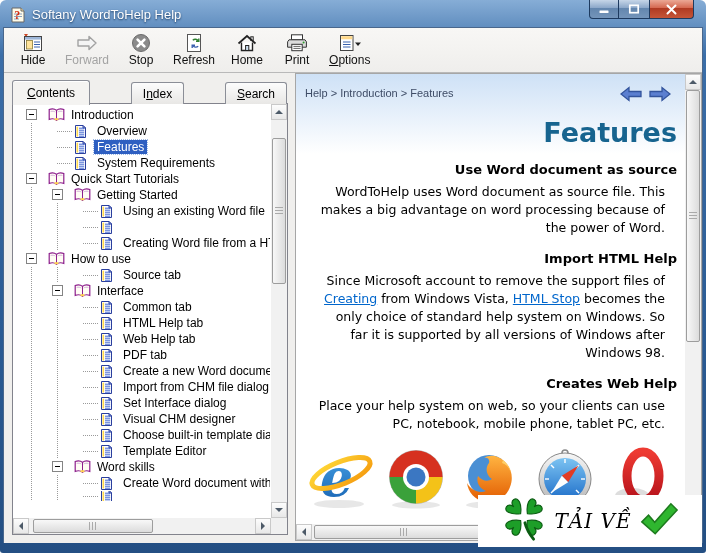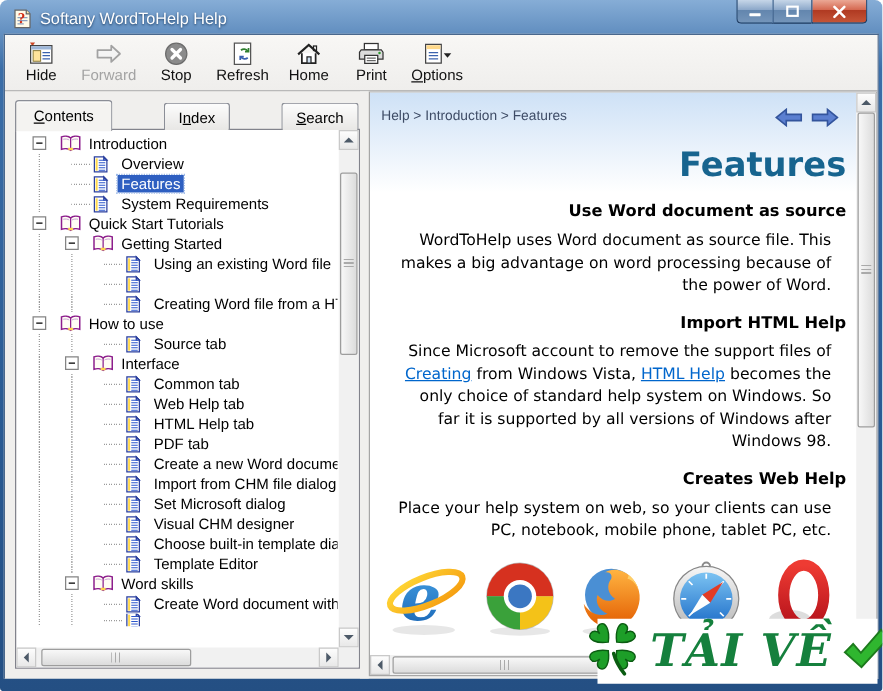--- a/index.html
+++ b/index.html
@@ -103,22 +103,22 @@
     font-family:"DejaVu Sans","Liberation Sans",sans-serif; }
   .topic p { margin:6px 12px 12px; line-height:18px; color:#000;
     font-family:"DejaVu Sans","Liberation Sans",sans-serif; }
   .topic a { color:#0066cc; text-decoration:underline; cursor:pointer; }
   .browsers { display:flex; justify-content:space-between; align-items:center; margin:6px 2px 4px 0; }
   .browser-icon { width:72px; height:66px; display:flex; align-items:center; justify-content:center; }
 
   
   .watermark { position:absolute; right:4px; bottom:6px; width:224px; height:52px; background:#fff;
     display:flex; align-items:center; justify-content:center; gap:7px; z-index:40; cursor:pointer; }
-  .wm-text { font-family:"DejaVu Serif","Liberation Serif",serif; font-style:italic; font-weight:bold;
-    font-size:36px; color:#15803d; letter-spacing:1px; white-space:nowrap; }
+  .wm-text { font-family:"DejaVu Serif","Liberation Serif",serif; font-style:italic; font-weight:normal;
+    font-size:20px; color:#000000; letter-spacing:1px; white-space:nowrap; }
 </style>
 </head>
 <body>
 
 <div class="window">
 
   <div class="titlebar">
     <span class="app-icon">
       <svg width="18" height="18" viewBox="0 0 18 18">
           <path d="M3 2 h9 l3 3 v11 h-12 z" fill="#fffbe8" stroke="#666"></path>
@@ -505,20 +505,42 @@
                     <rect x="2.5" y="2.7" width="1.6" height="9.8" fill="#ffd94d"></rect>
                     <g stroke="#2a55cc" stroke-width="0.9">
                       <line x1="5" y1="4.2" x2="10.2" y2="4.2"></line>
                       <line x1="5" y1="6.2" x2="10.2" y2="6.2"></line>
                       <line x1="5" y1="8.2" x2="10.2" y2="8.2"></line>
                       <line x1="5" y1="10.2" x2="10.2" y2="10.2"></line>
                       <line x1="5" y1="12.2" x2="10.2" y2="12.2"></line>
                     </g>
                   </svg>
                 </span>
+                <span class="tree-label">HTML Help tab</span>
+              </div>
+              <div class="tree-row">
+                <span class="guide"></span>
+                <span class="guide"></span>
+                <span class="slot">
+                  <span class="hline"></span>
+                </span>
+                <span class="tree-icon">
+                  <svg width="13" height="15" viewBox="0 0 13 15">
+                    <path d="M1.5 1.5 H9 L11.5 4 V13.5 H1.5 Z" fill="#fff" stroke="#2a3f9e"></path>
+                    <path d="M9 1.5 V4 H11.5 Z" fill="#dce6ff" stroke="#2a3f9e"></path>
+                    <rect x="2.5" y="2.7" width="1.6" height="9.8" fill="#ffd94d"></rect>
+                    <g stroke="#2a55cc" stroke-width="0.9">
+                      <line x1="5" y1="4.2" x2="10.2" y2="4.2"></line>
+                      <line x1="5" y1="6.2" x2="10.2" y2="6.2"></line>
+                      <line x1="5" y1="8.2" x2="10.2" y2="8.2"></line>
+                      <line x1="5" y1="10.2" x2="10.2" y2="10.2"></line>
+                      <line x1="5" y1="12.2" x2="10.2" y2="12.2"></line>
+                    </g>
+                  </svg>
+                </span>
                 <span class="tree-label">Web Help tab</span>
               </div>
               <div class="tree-row">
                 <span class="guide"></span>
                 <span class="guide"></span>
                 <span class="slot">
                   <span class="hline"></span>
                 </span>
                 <span class="tree-icon">
                   <svg width="13" height="15" viewBox="0 0 13 15">
@@ -527,42 +549,20 @@
                     <rect x="2.5" y="2.7" width="1.6" height="9.8" fill="#ffd94d"></rect>
                     <g stroke="#2a55cc" stroke-width="0.9">
                       <line x1="5" y1="4.2" x2="10.2" y2="4.2"></line>
                       <line x1="5" y1="6.2" x2="10.2" y2="6.2"></line>
                       <line x1="5" y1="8.2" x2="10.2" y2="8.2"></line>
                       <line x1="5" y1="10.2" x2="10.2" y2="10.2"></line>
                       <line x1="5" y1="12.2" x2="10.2" y2="12.2"></line>
                     </g>
                   </svg>
                 </span>
-                <span class="tree-label">HTML Help tab</span>
-              </div>
-              <div class="tree-row">
-                <span class="guide"></span>
-                <span class="guide"></span>
-                <span class="slot">
-                  <span class="hline"></span>
-                </span>
-                <span class="tree-icon">
-                  <svg width="13" height="15" viewBox="0 0 13 15">
-                    <path d="M1.5 1.5 H9 L11.5 4 V13.5 H1.5 Z" fill="#fff" stroke="#2a3f9e"></path>
-                    <path d="M9 1.5 V4 H11.5 Z" fill="#dce6ff" stroke="#2a3f9e"></path>
-                    <rect x="2.5" y="2.7" width="1.6" height="9.8" fill="#ffd94d"></rect>
-                    <g stroke="#2a55cc" stroke-width="0.9">
-                      <line x1="5" y1="4.2" x2="10.2" y2="4.2"></line>
-                      <line x1="5" y1="6.2" x2="10.2" y2="6.2"></line>
-                      <line x1="5" y1="8.2" x2="10.2" y2="8.2"></line>
-                      <line x1="5" y1="10.2" x2="10.2" y2="10.2"></line>
-                      <line x1="5" y1="12.2" x2="10.2" y2="12.2"></line>
-                    </g>
-                  </svg>
-                </span>
                 <span class="tree-label">PDF tab</span>
               </div>
               <div class="tree-row">
                 <span class="guide"></span>
                 <span class="guide"></span>
                 <span class="slot">
                   <span class="hline"></span>
                 </span>
                 <span class="tree-icon">
                   <svg width="13" height="15" viewBox="0 0 13 15">
@@ -615,21 +615,21 @@
                     <rect x="2.5" y="2.7" width="1.6" height="9.8" fill="#ffd94d"></rect>
                     <g stroke="#2a55cc" stroke-width="0.9">
                       <line x1="5" y1="4.2" x2="10.2" y2="4.2"></line>
                       <line x1="5" y1="6.2" x2="10.2" y2="6.2"></line>
                       <line x1="5" y1="8.2" x2="10.2" y2="8.2"></line>
                       <line x1="5" y1="10.2" x2="10.2" y2="10.2"></line>
                       <line x1="5" y1="12.2" x2="10.2" y2="12.2"></line>
                     </g>
                   </svg>
                 </span>
-                <span class="tree-label">Set Microsoft dialog</span>
+                <span class="tree-label">Set Interface dialog</span>
               </div>
               <div class="tree-row">
                 <span class="guide"></span>
                 <span class="guide"></span>
                 <span class="slot">
                   <span class="hline"></span>
                 </span>
                 <span class="tree-icon">
                   <svg width="13" height="15" viewBox="0 0 13 15">
                     <path d="M1.5 1.5 H9 L11.5 4 V13.5 H1.5 Z" fill="#fff" stroke="#2a3f9e"></path>
@@ -786,21 +786,21 @@
                     <path d="M13 1.5 V5.5 H1 V10.5 H13 V14.5 L21 8 Z" fill="#5b7fd0" stroke="#33549c" stroke-width="1.3"></path>
                   </svg>
               </span>
             </span>
           </div>
           <h1 class="topic-title">Features</h1>
           <div id="sections">
               <div class="section-heading">Use Word document as source</div>
               <p><span>WordToHelp uses Word document as source file. This makes a big advantage on word processing because of the power of Word.</span></p>
               <div class="section-heading">Import HTML Help</div>
-              <p><span>Since Microsoft account to remove the support files of </span><a>Creating</a><span> from Windows Vista, </span><a>HTML Help</a><span> becomes the only choice of standard help system on Windows. So far it is supported by all versions of Windows after Windows 98.</span></p>
+              <p><span>Since Microsoft account to remove the support files of </span><a>Creating</a><span> from Windows Vista, </span><a>HTML Stop</a><span> becomes the only choice of standard help system on Windows. So far it is supported by all versions of Windows after Windows 98.</span></p>
               <div class="section-heading">Creates Web Help</div>
               <p><span>Place your help system on web, so your clients can use PC, notebook, mobile phone, tablet PC, etc.</span></p>
               <div class="browsers">
                 <span class="browser-icon">
                   <svg width="70" height="64" viewBox="0 0 70 64">
                     <defs>
                       <linearGradient id="ieb" x1="0" y1="0" x2="0" y2="1">
                         <stop offset="0" stop-color="#4aa8ea"></stop>
                         <stop offset="1" stop-color="#155fb0"></stop>
                       </linearGradient>

